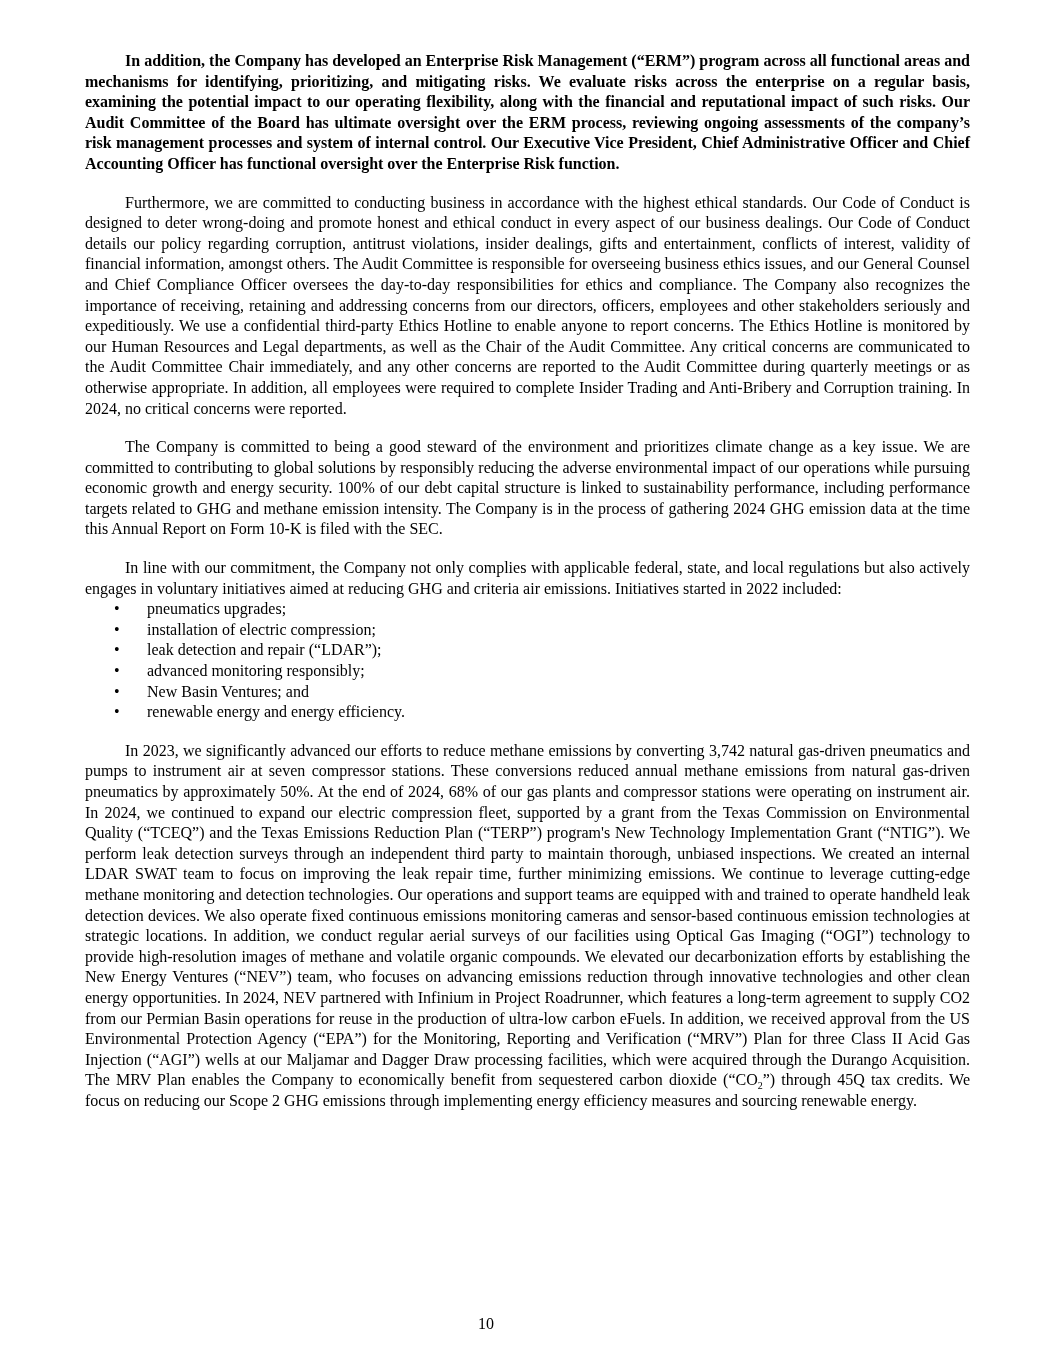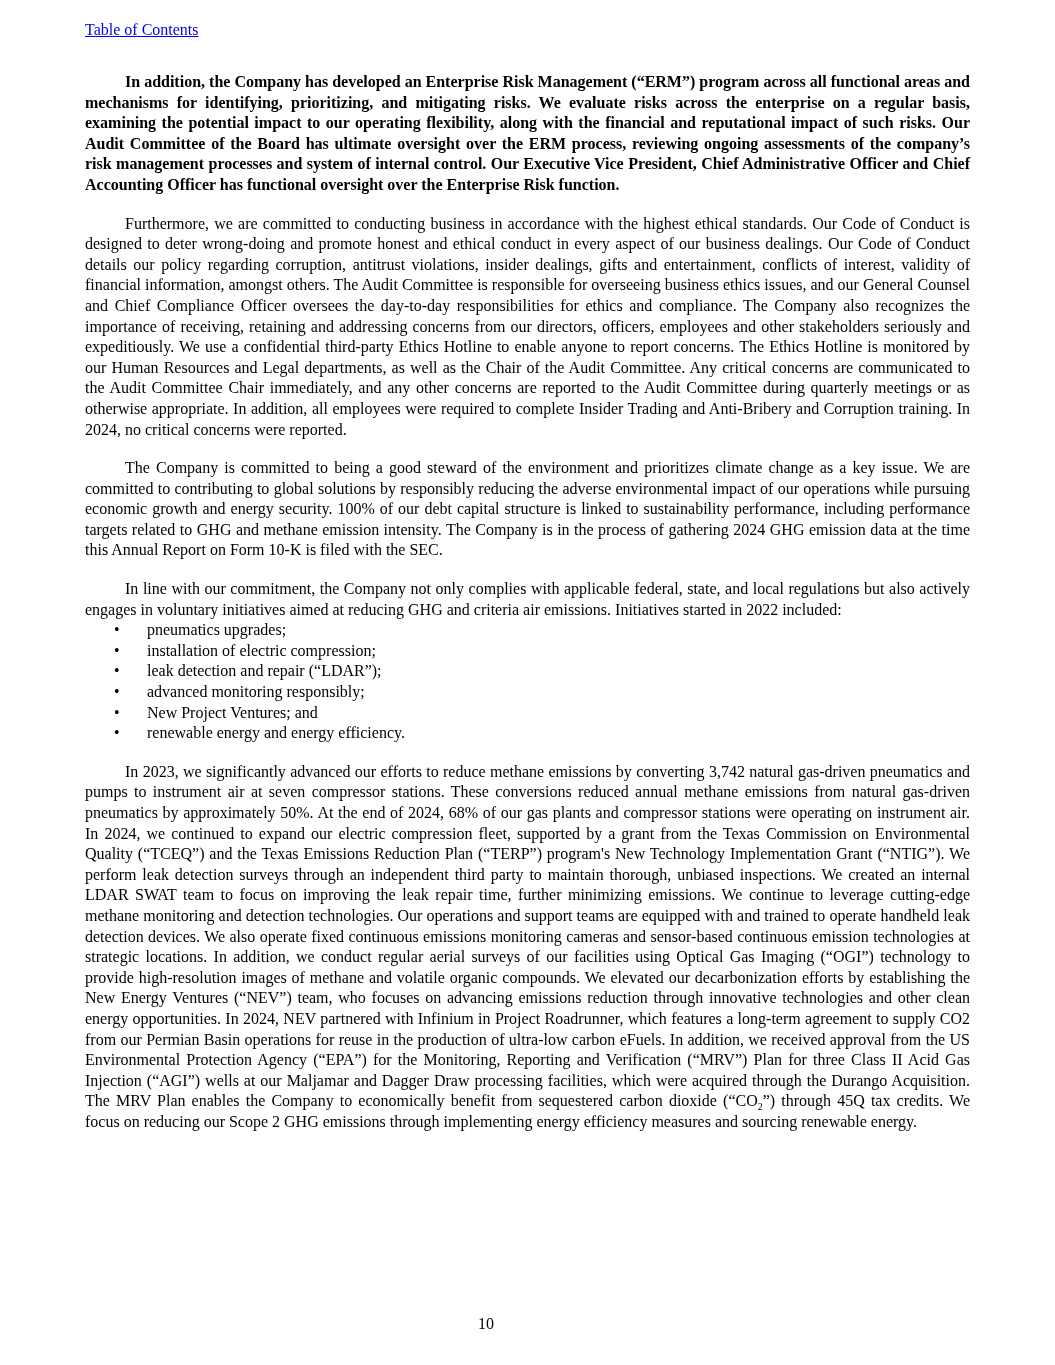--- a/index.html
+++ b/index.html
@@ -70,37 +70,36 @@
       text-align: center;
       font-size: 16px;
     }
     sub { font-size: 10px; line-height: 0; }
   </style>
 </head>
 <body>
 
 <div class="page">
   <div class="nav-links">
-    <a href="#">Table of Contents</a>
   </div>
 
   <p class="para p1">In addition, the Company has developed an Enterprise Risk Management (“ERM”) program across all functional areas and mechanisms for identifying, prioritizing, and mitigating risks. We evaluate risks across the enterprise on a regular basis, examining the potential impact to our operating flexibility, along with the financial and reputational impact of such risks. Our Audit Committee of the Board has ultimate oversight over the ERM process, reviewing ongoing assessments of the company’s risk management processes and system of internal control. Our Executive Vice President, Chief Administrative Officer and Chief Accounting Officer has functional oversight over the Enterprise Risk function.</p>
 
   <p class="para p2">Furthermore, we are committed to conducting business in accordance with the highest ethical standards. Our Code of Conduct is designed to deter wrong-doing and promote honest and ethical conduct in every aspect of our business dealings. Our Code of Conduct details our policy regarding corruption, antitrust violations, insider dealings, gifts and entertainment, conflicts of interest, validity of financial information, amongst others. The Audit Committee is responsible for overseeing business ethics issues, and our General Counsel and Chief Compliance Officer oversees the day-to-day responsibilities for ethics and compliance. The Company also recognizes the importance of receiving, retaining and addressing concerns from our directors, officers, employees and other stakeholders seriously and expeditiously. We use a confidential third-party Ethics Hotline to enable anyone to report concerns. The Ethics Hotline is monitored by our Human Resources and Legal departments, as well as the Chair of the Audit Committee. Any critical concerns are communicated to the Audit Committee Chair immediately, and any other concerns are reported to the Audit Committee during quarterly meetings or as otherwise appropriate. In addition, all employees were required to complete Insider Trading and Anti-Bribery and Corruption training. In 2024, no critical concerns were reported.</p>
 
 
   <p class="para p3">The Company is committed to being a good steward of the environment and prioritizes climate change as a key issue. We are committed to contributing to global solutions by responsibly reducing the adverse environmental impact of our operations while pursuing economic growth and energy security. 100% of our debt capital structure is linked to sustainability performance, including performance targets related to GHG and methane emission intensity. The Company is in the process of gathering 2024 GHG emission data at the time this Annual Report on Form 10-K is filed with the SEC.</p>
 
   <p class="para p4">In line with our commitment, the Company not only complies with applicable federal, state, and local regulations but also actively engages in voluntary initiatives aimed at reducing GHG and criteria air emissions. Initiatives started in 2022 included:</p>
 
   <ul class="bullets">
     <li><span class="bullet">•</span><span>pneumatics upgrades;</span></li>
     <li><span class="bullet">•</span><span>installation of electric compression;</span></li>
     <li><span class="bullet">•</span><span>leak detection and repair (“LDAR”);</span></li>
     <li><span class="bullet">•</span><span>advanced monitoring responsibly;</span></li>
-    <li><span class="bullet">•</span><span>New Project Ventures; and</span></li>
+    <li><span class="bullet">•</span><span>New Basin Ventures; and</span></li>
     <li><span class="bullet">•</span><span>renewable energy and energy efficiency.</span></li>
   </ul>
 
   <p class="para p5"><span>In 2023, we significantly advanced our efforts to reduce methane emissions by converting 3,742 natural gas-driven pneumatics and pumps to instrument air at seven compressor stations. These conversions reduced annual methane emissions from natural gas-driven pneumatics by approximately 50%. At the end of 2024, 68% of our gas plants and compressor stations were operating on instrument air. In 2024, we continued to expand our electric compression fleet, supported by a grant from the Texas Commission on Environmental Quality (“TCEQ”) and the Texas Emissions Reduction Plan (“TERP”) program's New Technology Implementation Grant (“NTIG”). We perform leak detection surveys through an independent third party to maintain thorough, unbiased inspections. We created an internal LDAR SWAT team to focus on improving the leak repair time, further minimizing emissions. We continue to leverage cutting-edge methane monitoring and detection technologies. Our operations and support teams are equipped with and trained to operate handheld leak detection devices. We also operate fixed continuous emissions monitoring cameras and sensor-based continuous emission technologies at strategic locations. In addition, we conduct regular aerial surveys of our facilities using Optical Gas Imaging (“OGI”) technology to provide high-resolution images of methane and volatile organic compounds. We elevated our decarbonization efforts by establishing the New Energy Ventures (“NEV”) team, who focuses on advancing emissions reduction through innovative technologies and other clean energy opportunities. In 2024, NEV partnered with Infinium in Project Roadrunner, which features a long-term agreement to supply CO2 from our Permian Basin operations for reuse in the production of ultra-low carbon eFuels. In addition, we received approval from the US Environmental Protection Agency (“EPA”) for the Monitoring, Reporting and Verification (“MRV”) Plan for three Class II Acid Gas Injection (“AGI”) wells at our Maljamar and Dagger Draw processing facilities, which were acquired through the Durango Acquisition. The MRV Plan enables the Company to economically benefit from sequestered carbon dioxide (“CO</span><sub>2</sub><span>”) through 45Q tax credits. We focus on reducing our Scope 2 GHG emissions through implementing energy efficiency measures and sourcing renewable energy.</span></p>
 </div>
 
 <div class="page-number">10</div>
 
 </body></html>

